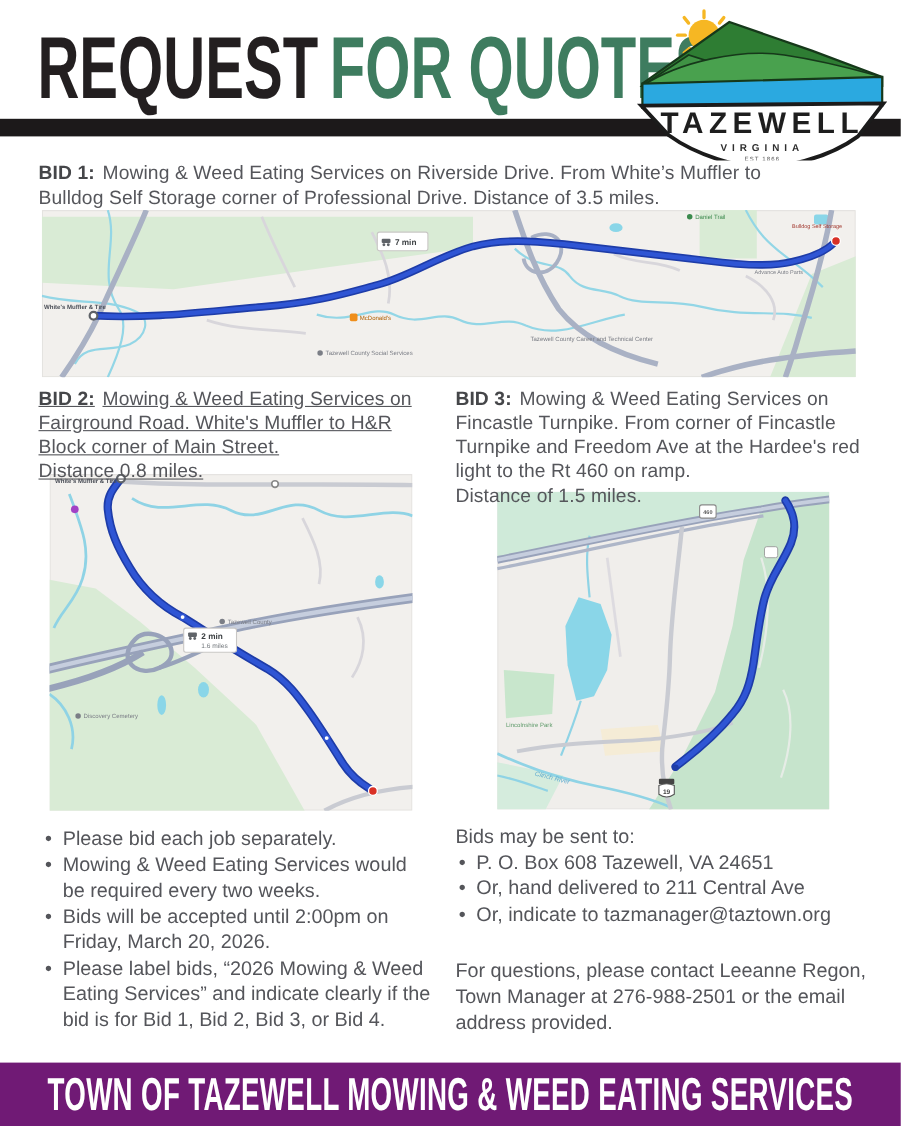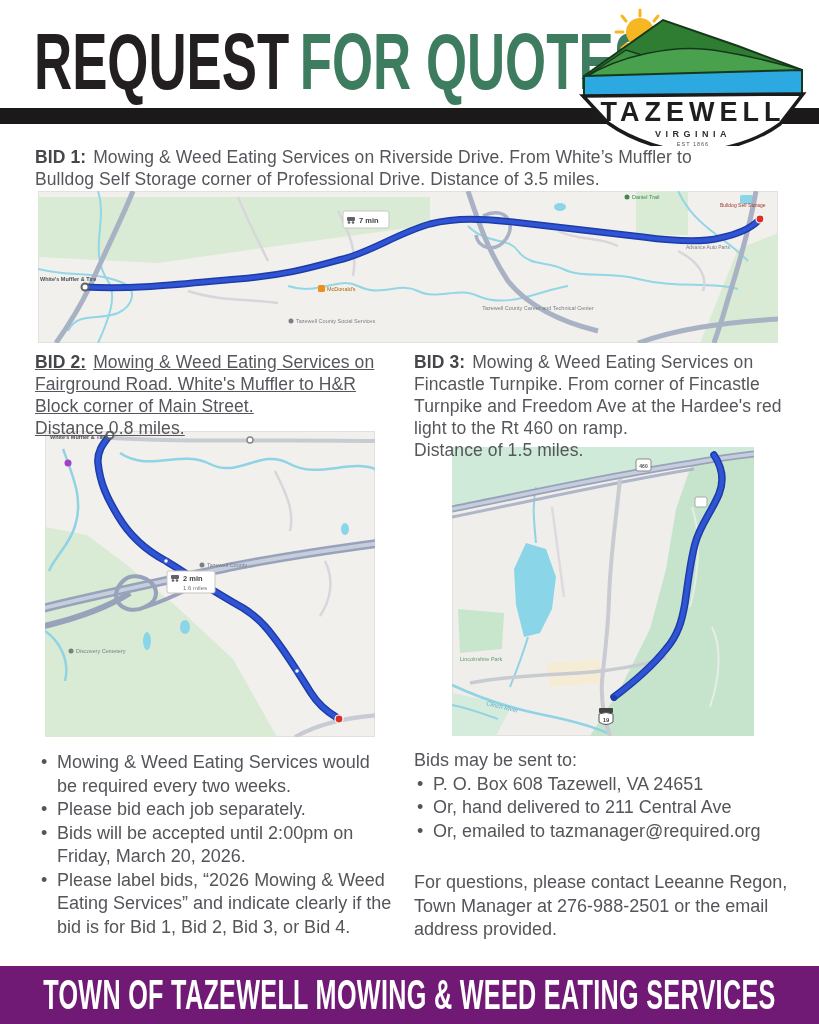--- a/index.html
+++ b/index.html
@@ -251,33 +251,33 @@
       <path d="M 0,1 Q 7,-2 14,1 L 14,9 Q 7,14 0,9 Z" fill="#ffffff" stroke="#555555"></path>
       <text x="7" y="8.5" text-anchor="middle" font-size="6" font-weight="700" fill="#444444">19</text>
     </g>
 
     <text x="8" y="214" font-size="5.5" fill="#5f9b6b">Lincolnshire Park</text>
     <text transform="translate(34,258) rotate(14)" font-size="6" font-style="italic" fill="#64aecf">Clinch River</text>
   </svg>
 
   <div class="textcol" id="notes">
     <ul>
+      <li>Please bid each job separately.</li>
       <li>Mowing &amp; Weed Eating Services would be required every two weeks.</li>
-      <li>Please bid each job separately.</li>
       <li>Bids will be accepted until 2:00pm on Friday, March 20, 2026.</li>
       <li>Please label bids, “2026 Mowing &amp; Weed Eating Services” and indicate clearly if the bid is for Bid 1, Bid 2, Bid 3, or Bid 4.</li>
     </ul>
   </div>
 
   <div class="textcol" id="contact">
     <div class="intro">Bids may be sent to:</div>
     <ul>
       <li>P. O. Box 608 Tazewell, VA 24651</li>
       <li>Or, hand delivered to 211 Central Ave</li>
-      <li>Or, emailed to tazmanager@required.org</li>
+      <li>Or, indicate to tazmanager@taztown.org</li>
     </ul>
     <div class="questions">For questions, please contact Leeanne Regon, Town Manager at 276-988-2501 or the email address provided.</div>
   </div>
 
   <div class="footer">
     <span>TOWN OF TAZEWELL MOWING &amp; WEED EATING SERVICES</span>
   </div>
 
 </div>
 

